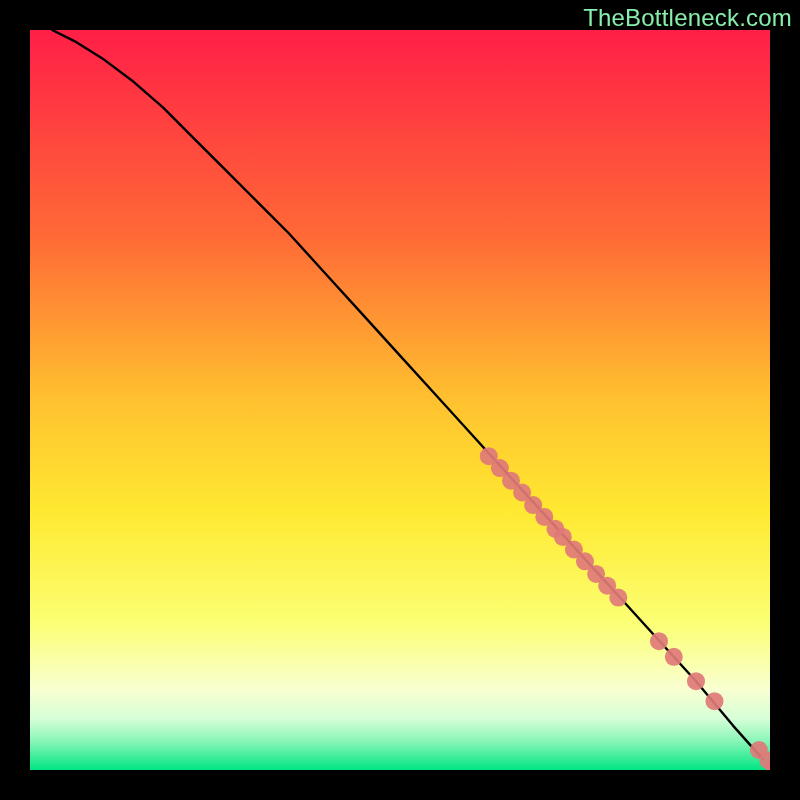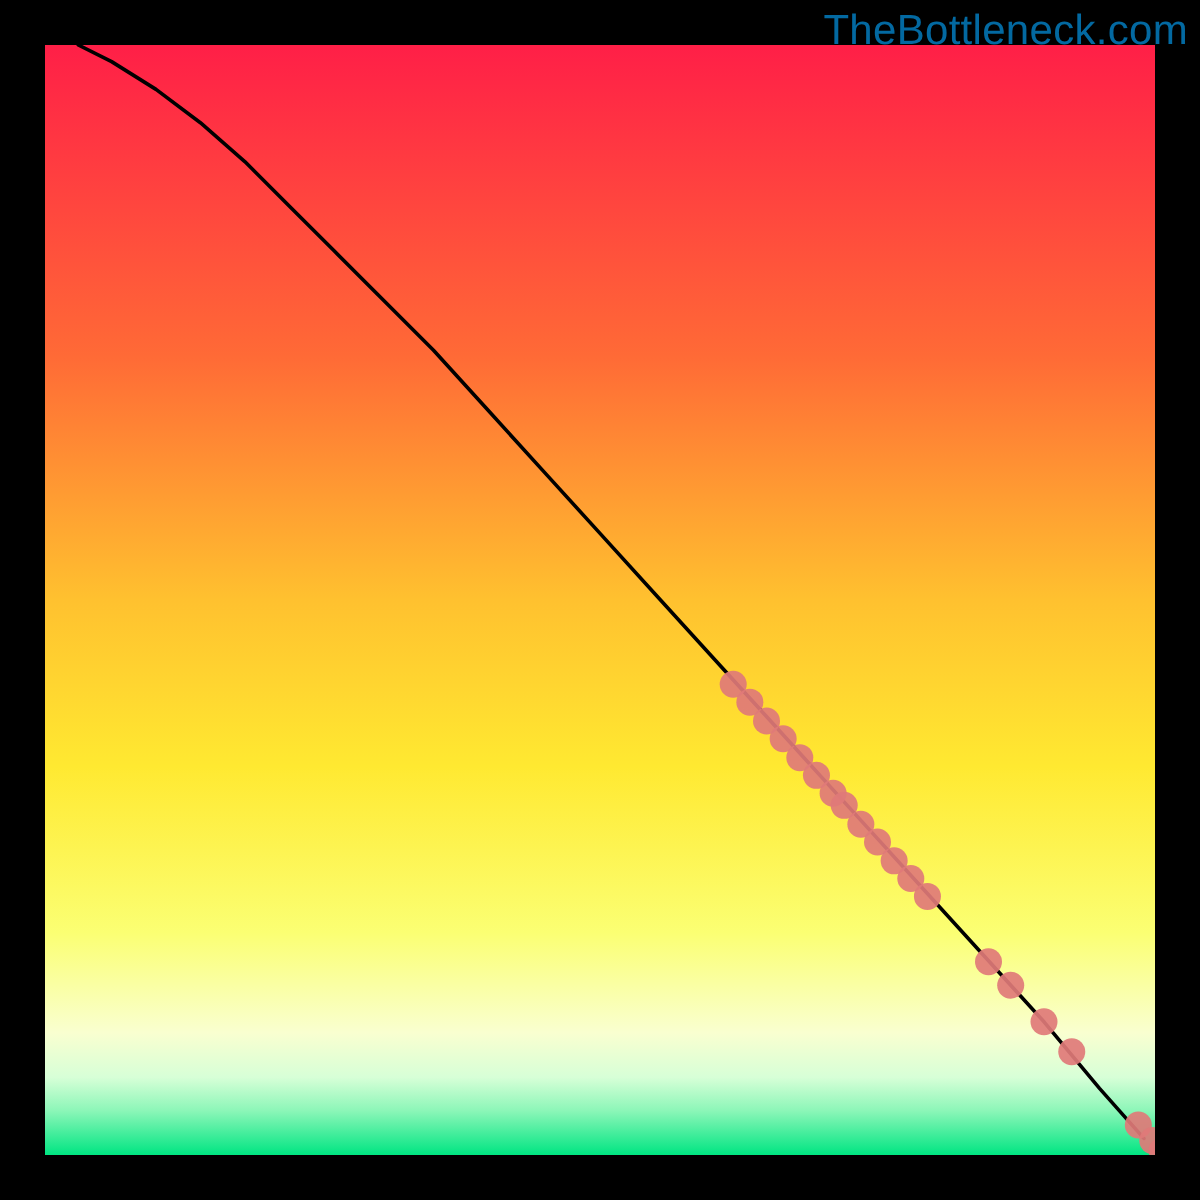--- a/index.html
+++ b/index.html
@@ -14,23 +14,23 @@
     position: relative;
     width: 800px;
     height: 800px;
     background: #000;
   }
   .watermark {
     position: absolute;
     top: 4px;
     right: 8px;
     font-family: Arial, Helvetica, sans-serif;
-    font-size: 28px;
+    font-size: 24px;
     font-weight: 500;
-    color: #0369a1;
+    color: #86efac;
     letter-spacing: 0.2px;
     user-select: none;
   }
   .plot {
     position: absolute;
     left: 30px;
     top: 30px;
     width: 740px;
     height: 740px;
   }

